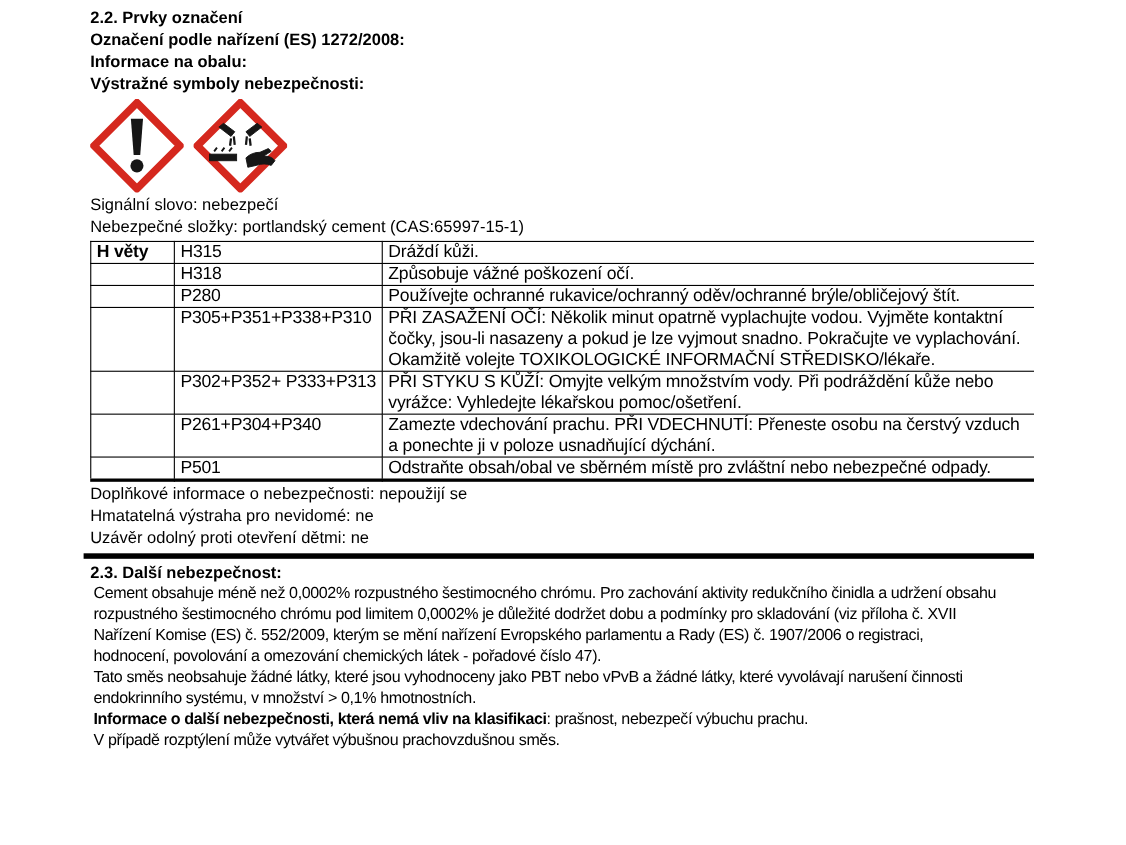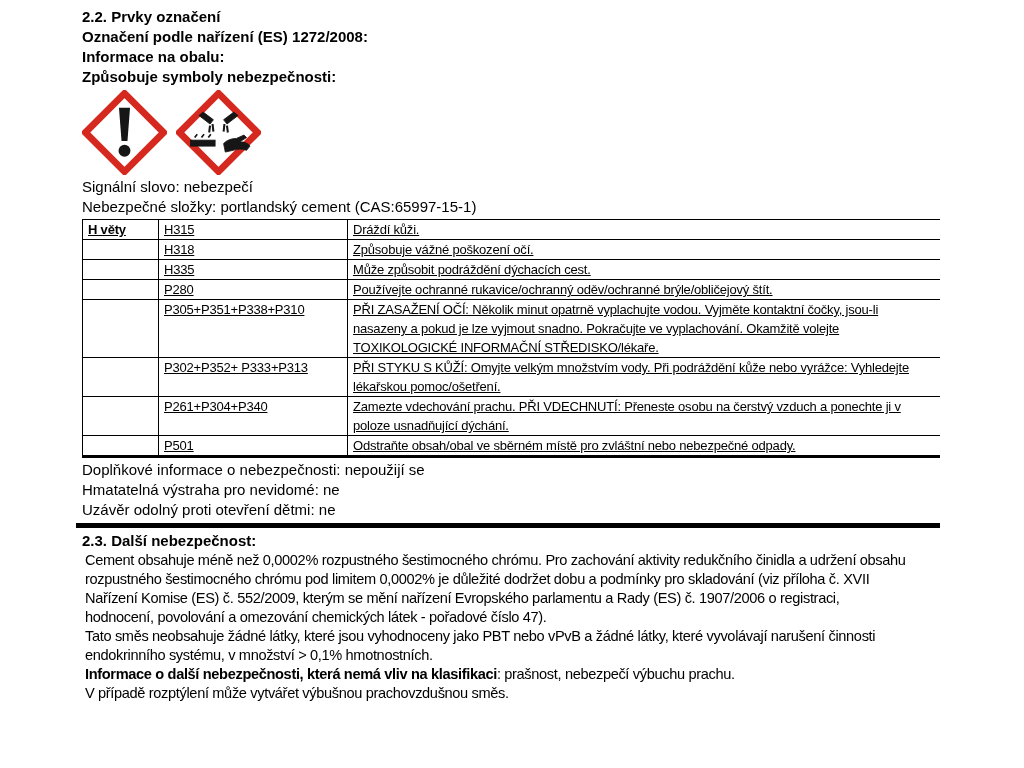--- a/index.html
+++ b/index.html
@@ -14,22 +14,22 @@
   .kv .k{font-weight:normal;}
   .picto-row{display:flex;gap:9px;margin:3px 0 2px 0;}
   .picto{width:85px;height:85px;display:block;}
   table.hp{
     border-collapse:collapse;width:858px;margin-top:2px;
     border-left:1px solid #000;border-top:1px solid #000;
     border-bottom:3px solid #000;
   }
   table.hp td{
     border:1px solid #000;border-right:none;
-    font-size:13px;line-height:19px;letter-spacing:-0.2px;
-    padding:0 5px;vertical-align:top;text-decoration:underline;
+    font-size:16px;line-height:19px;letter-spacing:-0.2px;
+    padding:0 5px;vertical-align:top;
   }
   table.hp td.c1{width:65px;border-right:1px solid #000;font-weight:bold;}
   table.hp td.c2{width:178px;border-right:1px solid #000;margin-top:12px;}
   table.hp td.c3{width:auto;}
   .post{margin-top:2px;}
   .divider{height:5px;background:#000;margin:3px 0 2px -6px;width:864px;}
   .s23-head{font-size:15px;font-weight:bold;line-height:21px;white-space:nowrap;}
   .para div{
     font-size:14.6px;line-height:19px;letter-spacing:-0.35px;
     white-space:nowrap;padding-left:3px;
@@ -37,21 +37,21 @@
   .para .k{font-weight:bold;}
 </style>
 </head>
 <body>
 
 <div class="page">
 
   <div class="hline">2.2.  Prvky označení</div>
   <div class="hline">Označení podle nařízení (ES) 1272/2008:</div>
   <div class="hline">Informace na obalu:</div>
-  <div class="hline">Způsobuje symboly nebezpečnosti:</div>
+  <div class="hline">Výstražné symboly nebezpečnosti:</div>
 
   <div class="picto-row">
     <svg class="picto" viewBox="0 0 100 100">
       <polygon points="50,4 96,50 50,96 4,50" fill="#fff" stroke="#d5281e" stroke-width="8" stroke-linejoin="miter"></polygon>
       <path d="M43.5,21 L56.5,21 L53.5,60 L46.5,60 Z" fill="#161616"></path>
       <circle cx="50" cy="71.5" r="7" fill="#161616"></circle>
     </svg>
     <svg class="picto" viewBox="0 0 100 100">
       <polygon points="50,4 96,50 50,96 4,50" fill="#fff" stroke="#d5281e" stroke-width="8" stroke-linejoin="miter"></polygon>
       <g stroke="#161616" fill="#161616">
@@ -79,25 +79,20 @@
     <tbody>
       <tr>
         <td class="c1">H věty</td>
         <td class="c2">H315</td>
         <td class="c3">Dráždí kůži.</td>
       </tr>
       <tr>
         <td class="c1"></td>
         <td class="c2">H318</td>
         <td class="c3">Způsobuje vážné poškození očí.</td>
-      </tr>
-      <tr>
-        <td class="c1"></td>
-        <td class="c2">H335</td>
-        <td class="c3">Může způsobit podráždění dýchacích cest.</td>
       </tr>
       <tr>
         <td class="c1"></td>
         <td class="c2">P280</td>
         <td class="c3">Používejte ochranné rukavice/ochranný oděv/ochranné brýle/obličejový štít.</td>
       </tr>
       <tr>
         <td class="c1"></td>
         <td class="c2">P305+P351+P338+P310</td>
         <td class="c3">PŘI ZASAŽENÍ OČÍ: Několik minut opatrně vyplachujte vodou. Vyjměte kontaktní čočky, jsou-li nasazeny a pokud je lze vyjmout snadno. Pokračujte ve vyplachování. Okamžitě volejte TOXIKOLOGICKÉ INFORMAČNÍ STŘEDISKO/lékaře.</td>

